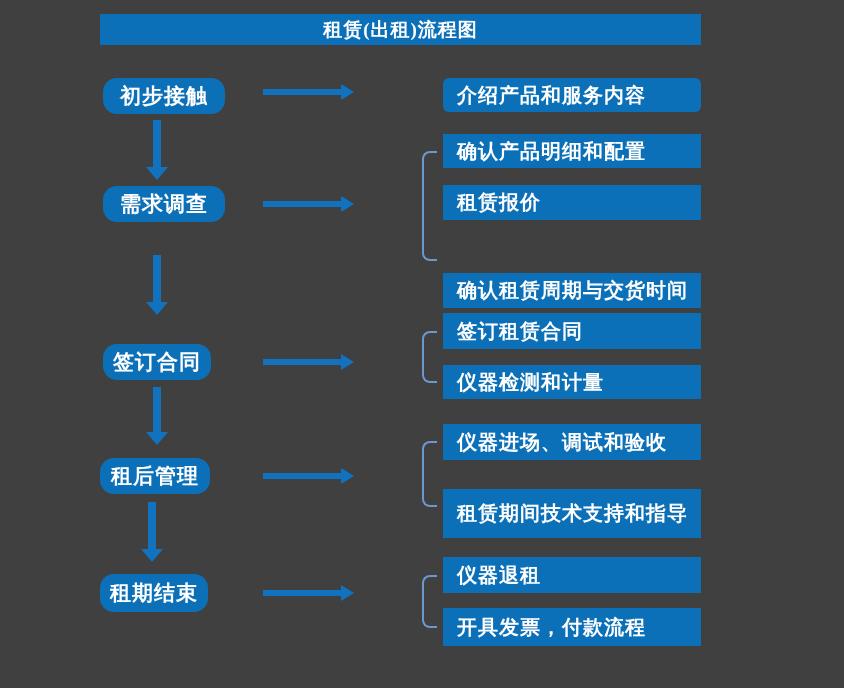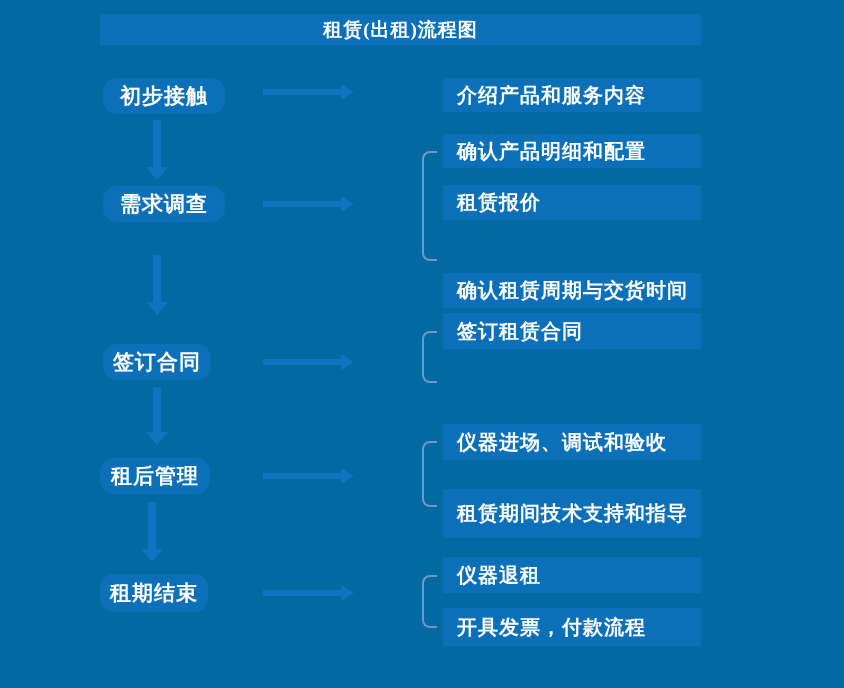--- a/index.html
+++ b/index.html
@@ -1,20 +1,20 @@
 <!DOCTYPE html>
 <html><head>
 <meta charset="utf-8">
 <style>
   html, body { margin: 0; padding: 0; background: #ffffff; }
   .canvas {
     position: relative;
     width: 844px;
     height: 688px;
-    background: #0369a1;
+    background: #404040;
     font-family: "Liberation Serif", "DejaVu Serif", serif;
     overflow: hidden;
   }
   .bluebox {
     position: absolute;
     background: #0c70b8;
     color: #ffffff;
     font-weight: bold;
     display: flex;
     align-items: center;
@@ -35,21 +35,21 @@
   .lb1 { left: 103px; top: 78px;  width: 122px; height: 36px; }
   .lb2 { left: 103px; top: 186px; width: 122px; height: 36px; }
   .lb3 { left: 103px; top: 344px; width: 108px; height: 36px; }
   .lb4 { left: 100px; top: 458px; width: 110px; height: 36px; }
   .lb5 { left: 100px; top: 574px; width: 108px; height: 38px; }
   .right-box {
     left: 443px; width: 258px;
     padding-left: 14px;
     font-size: 20px;
   }
-  .rb1  { top: 78px;  height: 34px; }
+  .rb1  { top: 78px;  height: 34px; border-radius: 6px; }
   .rb2  { top: 134px; height: 34px; }
   .rb3  { top: 185px; height: 35px; }
   .rb4  { top: 243px; height: 35px; margin-top: 30px; }
   .rb5  { top: 313px; height: 36px; }
   .rb6  { top: 365px; height: 34px; }
   .rb7  { top: 424px; height: 36px; }
   .rb8  { top: 489px; height: 49px; }
   .rb9  { top: 557px; height: 36px; }
   .rb10 { top: 608px; height: 38px; }
 
@@ -155,18 +155,19 @@
   <div class="bracket br2"></div>
   <div class="bracket br3"></div>
   <div class="bracket br4"></div>
   <div class="bracket br5"></div>
 
   <div class="bluebox right-box rb1">介绍产品和服务内容</div>
   <div class="bluebox right-box rb2">确认产品明细和配置</div>
   <div class="bluebox right-box rb3">租赁报价</div>
   <div class="bluebox right-box rb4">确认租赁周期与交货时间</div>
   <div class="bluebox right-box rb5">签订租赁合同</div>
+  <div class="bluebox right-box rb6">仪器检测和计量</div>
   <div class="bluebox right-box rb7">仪器进场、调试和验收</div>
   <div class="bluebox right-box rb8">租赁期间技术支持和指导</div>
   <div class="bluebox right-box rb9">仪器退租</div>
   <div class="bluebox right-box rb10">开具发票，付款流程</div>
 
 </div>
 
 </body></html>

